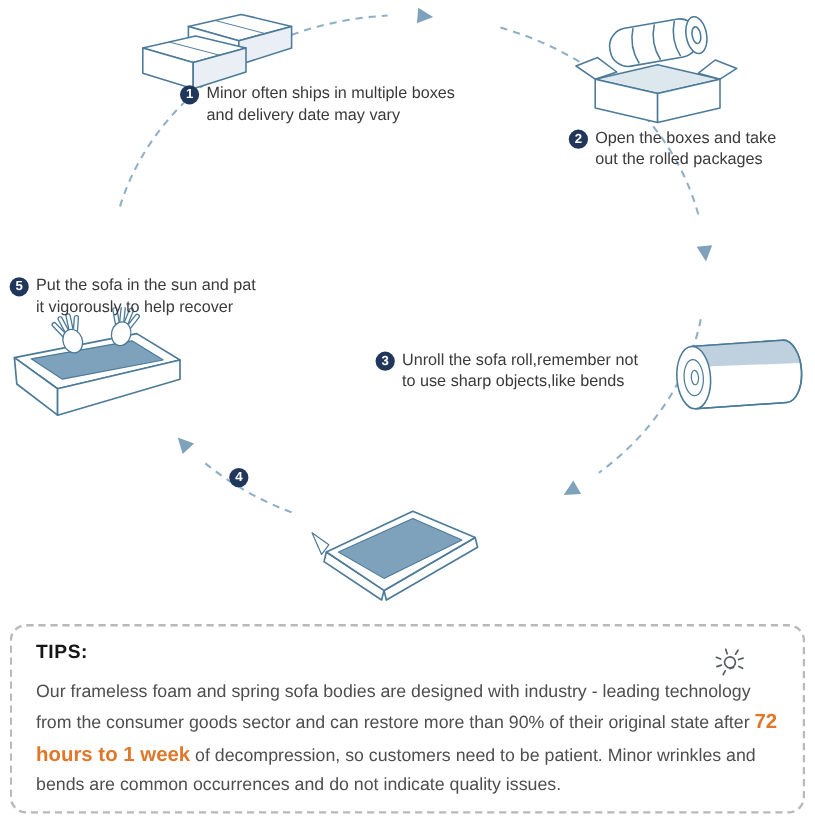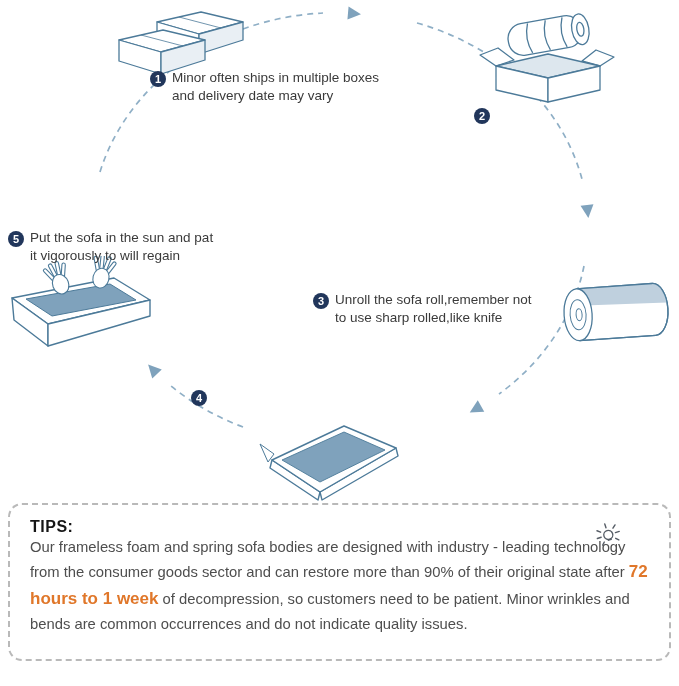--- a/index.html
+++ b/index.html
@@ -13,26 +13,26 @@
   .step { position:absolute; z-index:2; display:flex; align-items:flex-start; }
   .badge {
     flex:0 0 auto; width:16px; height:16px; border-radius:50%;
     background:#21365b; color:#fff; font-size:11px; font-weight:bold;
     line-height:16px; text-align:center; margin:2px 6px 0 0;
   }
   .step-text {
     font-size:13.5px; color:#3a3a3a; line-height:1.34; white-space:pre-line;
   }
   .tips-box {
-    position:absolute; left:8px; top:503px; width:663px; height:158px;
+    position:absolute; left:8px; top:520px; width:663px; height:158px;
     border:2px dashed #b9b9b9; border-radius:14px; z-index:2;
     padding:13px 20px 10px 20px; background:#fff;
   }
   .tips-title { font-size:16px; font-weight:bold; color:#161616; letter-spacing:.5px; }
-  .tips-body { margin-top:0; font-size:14.8px; color:#4e4e4e; line-height:1.58; }
+  .tips-body { margin-top:13px; font-size:14.8px; color:#4e4e4e; line-height:1.58; }
   .tips-highlight { color:#e0772a; font-weight:bold; font-size:17px; }
   .bulb { position:absolute; right:46px; top:14px; }
 </style>
 </head>
 <body>
 
 <div class="canvas">
 
   <svg class="flow-svg" width="679" height="520" viewBox="0 0 679 520">
     <g fill="none" stroke="#8fafc6" stroke-width="1.7" stroke-dasharray="6 5">
@@ -132,36 +132,38 @@
   </svg>
 
   <div class="step" style="left:150px; top:69px; width:260px;">
     <span class="badge">1</span>
     <span class="step-text">Minor often ships in multiple boxes
 and delivery date may vary</span>
   </div>
 
   <div class="step" style="left:474px; top:106px; width:200px;">
     <span class="badge">2</span>
+    <span class="step-text">Open the boxes and take
+out the rolled packages</span>
   </div>
 
   <div class="step" style="left:313px; top:291px; width:240px;">
     <span class="badge">3</span>
     <span class="step-text">Unroll the sofa roll,remember not
-to use sharp rolled,like knife</span>
+to use sharp objects,like bends</span>
   </div>
 
   <div class="step" style="left:191px; top:388px; width:310px;">
     <span class="badge">4</span>
   </div>
 
   <div class="step" style="left:8px; top:229px; width:250px;">
     <span class="badge">5</span>
     <span class="step-text">Put the sofa in the sun and pat
-it vigorously to will regain</span>
+it vigorously to help recover</span>
   </div>
 
   <div class="tips-box">
     <div class="tips-title">TIPS:</div>
     <svg class="bulb" width="30" height="28" viewBox="0 0 30 28">
       <g stroke="#565d66" stroke-width="1.4" fill="none" stroke-linecap="round" transform="rotate(-18 15 15)">
         <circle cx="15" cy="16" r="4.5"></circle>
         <line x1="13.5" y1="21" x2="16.5" y2="21"></line>
         <line x1="15" y1="8.5" x2="15" y2="4.5"></line>
         <line x1="8.5" y1="11" x2="5.5" y2="8.5"></line>

